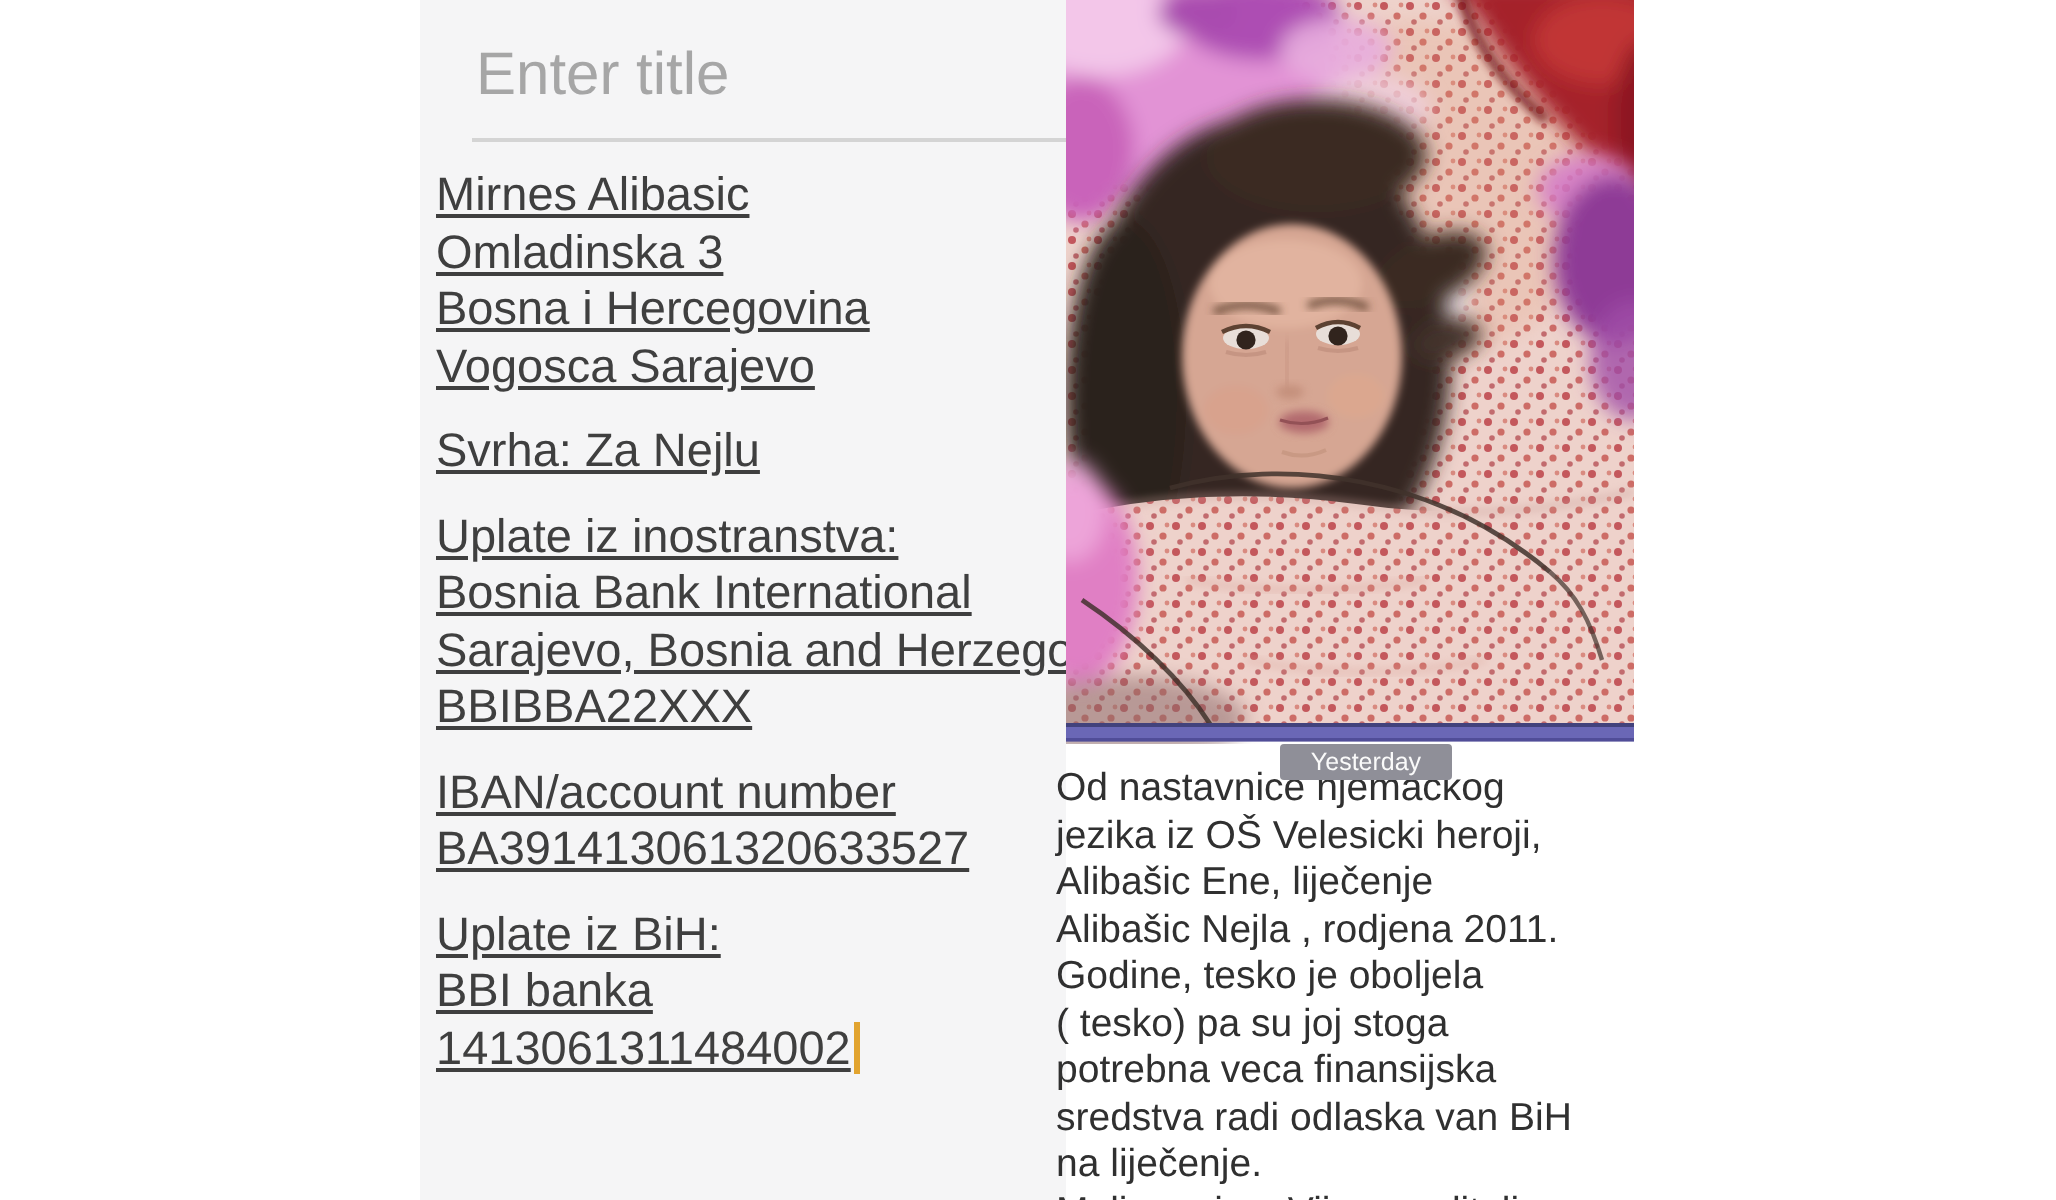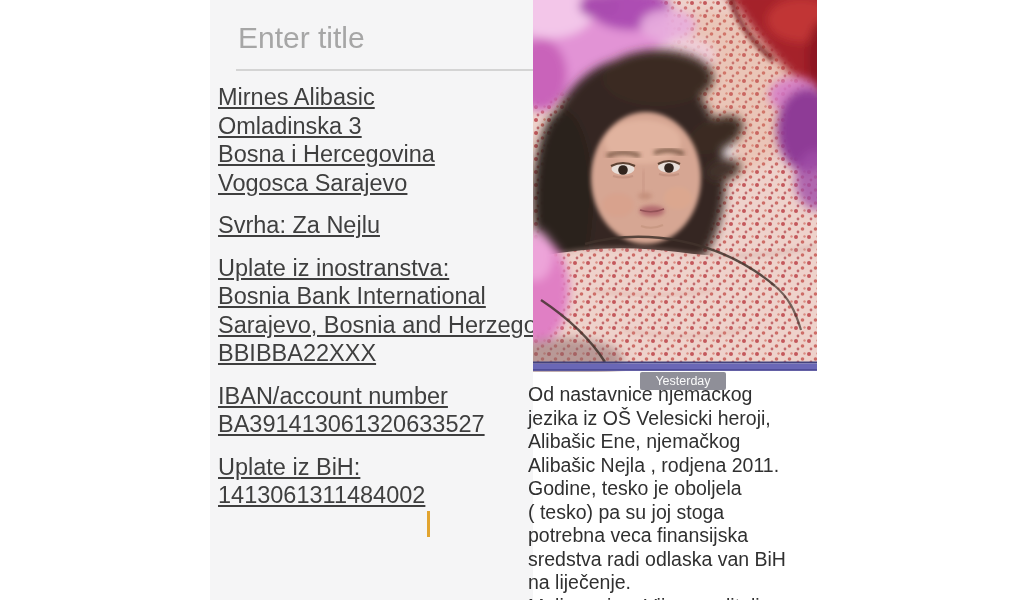--- a/index.html
+++ b/index.html
@@ -57,20 +57,21 @@
           <div class="tline">Bosnia Bank International</div>
           <div class="tline">Sarajevo, Bosnia and Herzegovina</div>
           <div class="tline">BBIBBA22XXX</div>
         </div>
         <div class="tpara">
           <div class="tline">IBAN/account number</div>
           <div class="tline">BA391413061320633527</div>
         </div>
         <div class="tpara">
           <div class="tline">Uplate iz BiH:</div>
+          <div class="tline">BBI banka</div>
           <div class="tline">1413061311484002</div>
         </div>
       </div>
   </div>
 
   <div class="cursor"></div>
 
   <div class="photo" aria-label="Young girl with dark brown hair lying on pink floral bedding, purple and red blankets around her">
     <svg viewBox="0 0 284 372" preserveAspectRatio="none">
       <defs>
@@ -180,21 +181,21 @@
         </g>
       </g>
     </svg>
   </div>
 
   <div class="badge">Yesterday</div>
 
   <div class="msg">
       <div class="tline">Od nastavnice njemačkog</div>
       <div class="tline">jezika iz OŠ Velesicki heroji,</div>
-      <div class="tline">Alibašic Ene, njemačkog</div>
+      <div class="tline">Alibašic Ene, liječenje</div>
       <div class="tline">Alibašic Nejla , rodjena 2011.</div>
       <div class="tline">Godine, tesko je oboljela</div>
       <div class="tline">( tesko) pa su joj stoga</div>
       <div class="tline">potrebna veca finansijska</div>
       <div class="tline">sredstva radi odlaska van BiH</div>
       <div class="tline">na liječenje.</div>
       <div class="tline">Molim, u ime Vijeca roditelja</div>
     </div>
 
 </div>

